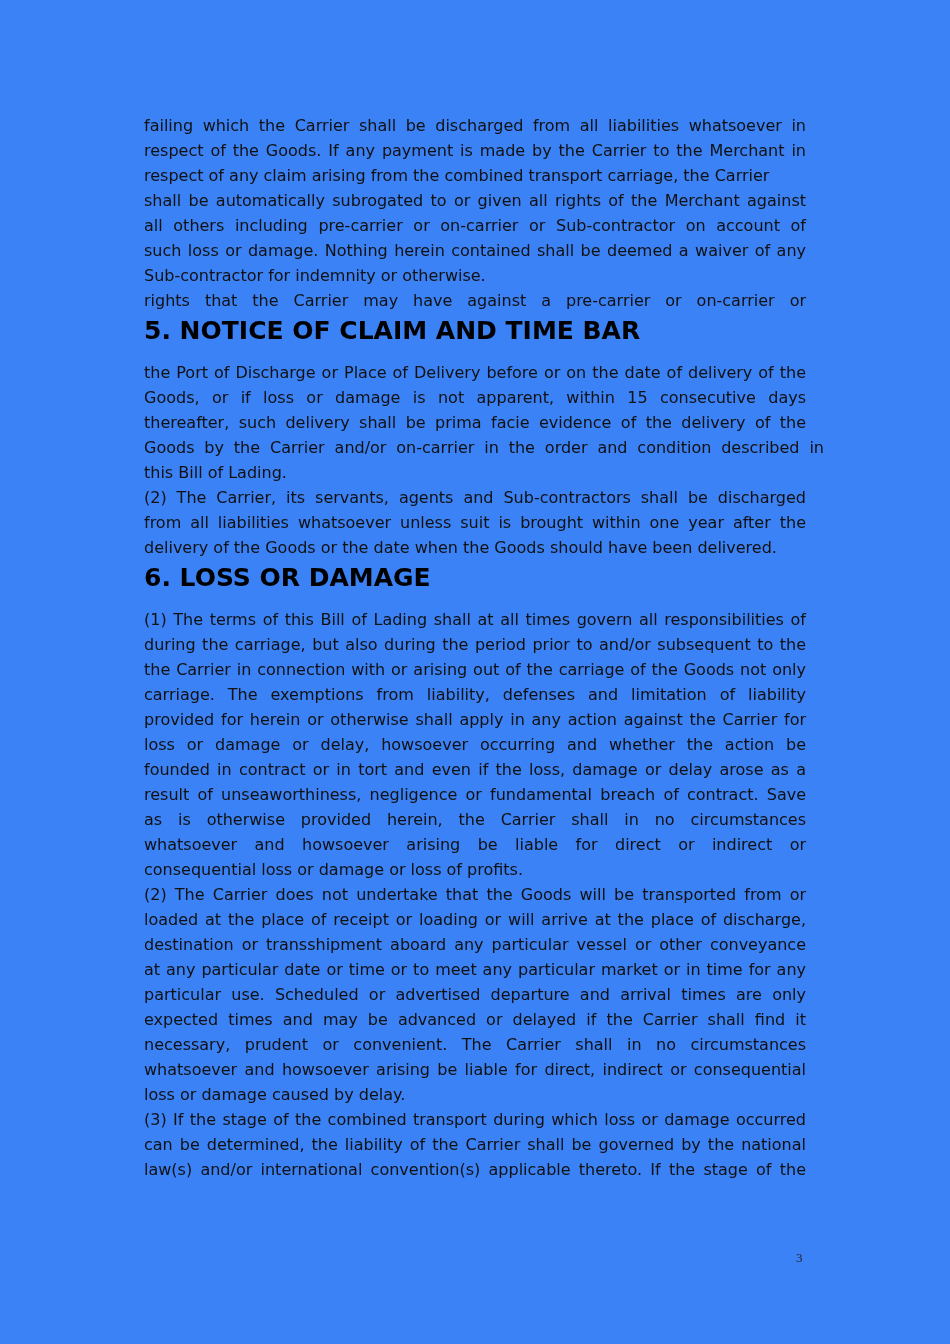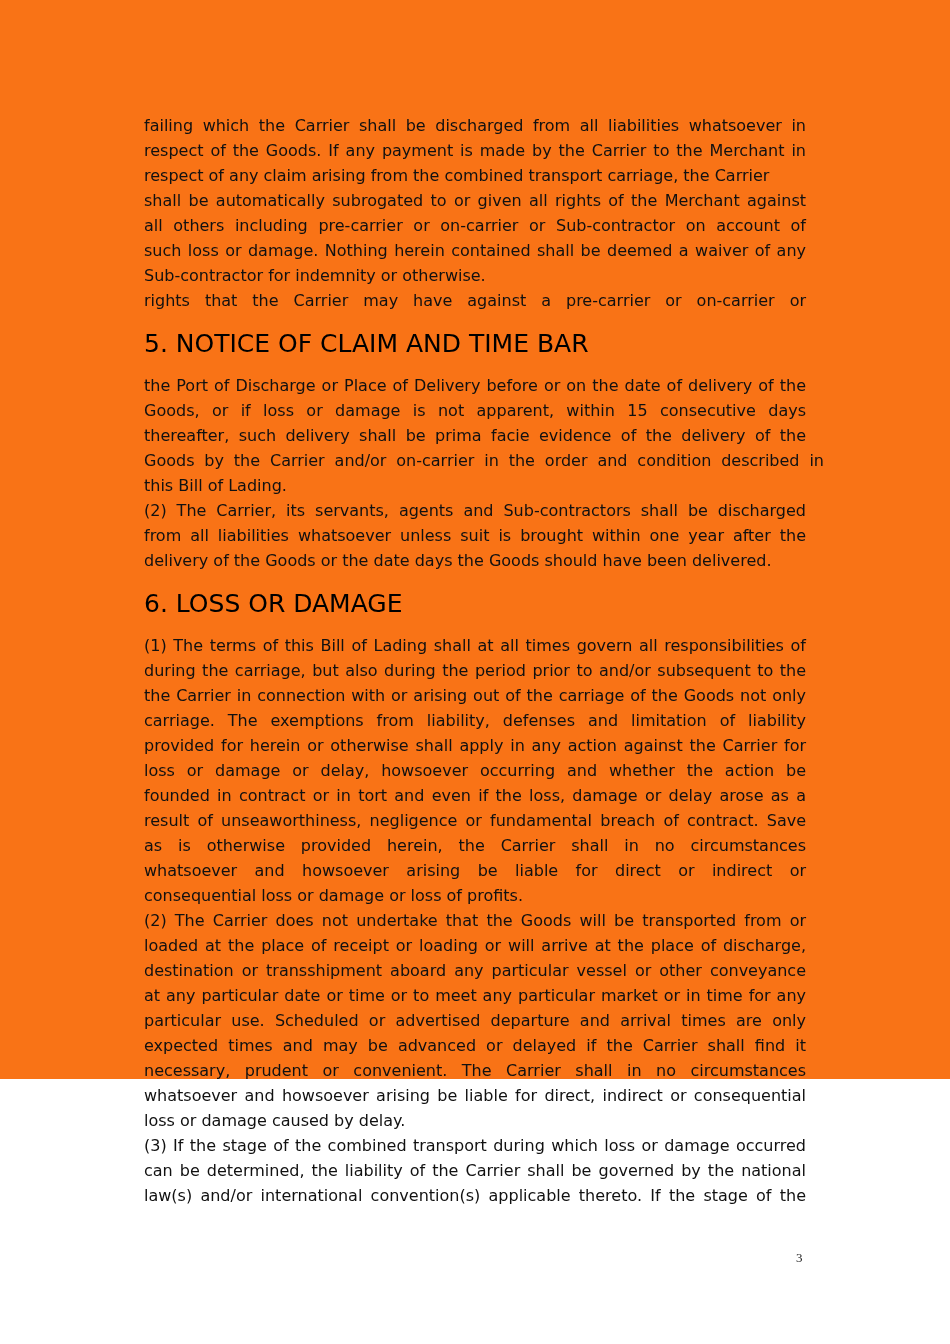--- a/index.html
+++ b/index.html
@@ -1,36 +1,36 @@
 <!DOCTYPE html>
 <html><head>
 <meta charset="utf-8">
 <style>
   html, body { margin: 0; padding: 0; background: #ffffff; }
   body { width: 950px; height: 1344px; position: relative; overflow: hidden; }
-  .page { position: absolute; left: 0; top: 0; width: 950px; height: 1079px; background: #f97316; }
+  .page { position: absolute; left: 0; top: 0; width: 950px; height: 1344px; background: #3b82f6; }
   .content { position: absolute; left: 144px; top: 113px; width: 662px; }
   .line {
     font-family: "DejaVu Sans", sans-serif;
     font-size: 16px;
     line-height: 25px;
     height: 25px;
     color: #111;
     white-space: nowrap;
     text-align: justify;
     text-align-last: justify;
   }
   .line.last { text-align-last: left; }
   .heading {
     font-family: "DejaVu Sans", sans-serif;
-    font-weight: normal;
+    font-weight: bold;
     font-size: 25px;
     line-height: 30px;
     color: #000;
-    margin: 16px 0 14px 0;
+    margin: 3px 0 14px 0;
     white-space: nowrap;
   }
   .page-number {
     position: absolute;
     left: 796px; top: 1250px;
     font-family: "Liberation Serif", serif;
     font-size: 13px;
     color: #222;
   }
 </style>
@@ -56,21 +56,21 @@
       <div>
         <div class="line">the Port of Discharge or Place of Delivery before or on the date of delivery of the</div>
         <div class="line">Goods, or if loss or damage is not apparent, within 15 consecutive days</div>
         <div class="line">thereafter, such delivery shall be prima facie evidence of the delivery of the</div>
         <div class="line" style="width:680px">Goods by the Carrier and/or on-carrier in the order and condition described in</div>
         <div class="line last">this Bill of Lading.</div>
       </div>
       <div>
         <div class="line">(2) The Carrier, its servants, agents and Sub-contractors shall be discharged</div>
         <div class="line">from all liabilities whatsoever unless suit is brought within one year after the</div>
-        <div class="line last">delivery of the Goods or the date days the Goods should have been delivered.</div>
+        <div class="line last">delivery of the Goods or the date when the Goods should have been delivered.</div>
       </div>
     </div>
 
     <div>
       <div class="heading">6. LOSS OR DAMAGE</div>
       <div>
         <div class="line">(1) The terms of this Bill of Lading shall at all times govern all responsibilities of</div>
         <div class="line">during the carriage, but also during the period prior to and/or subsequent to the</div>
         <div class="line">the Carrier in connection with or arising out of the carriage of the Goods not only</div>
         <div class="line">carriage. The exemptions from liability, defenses and limitation of liability</div>

